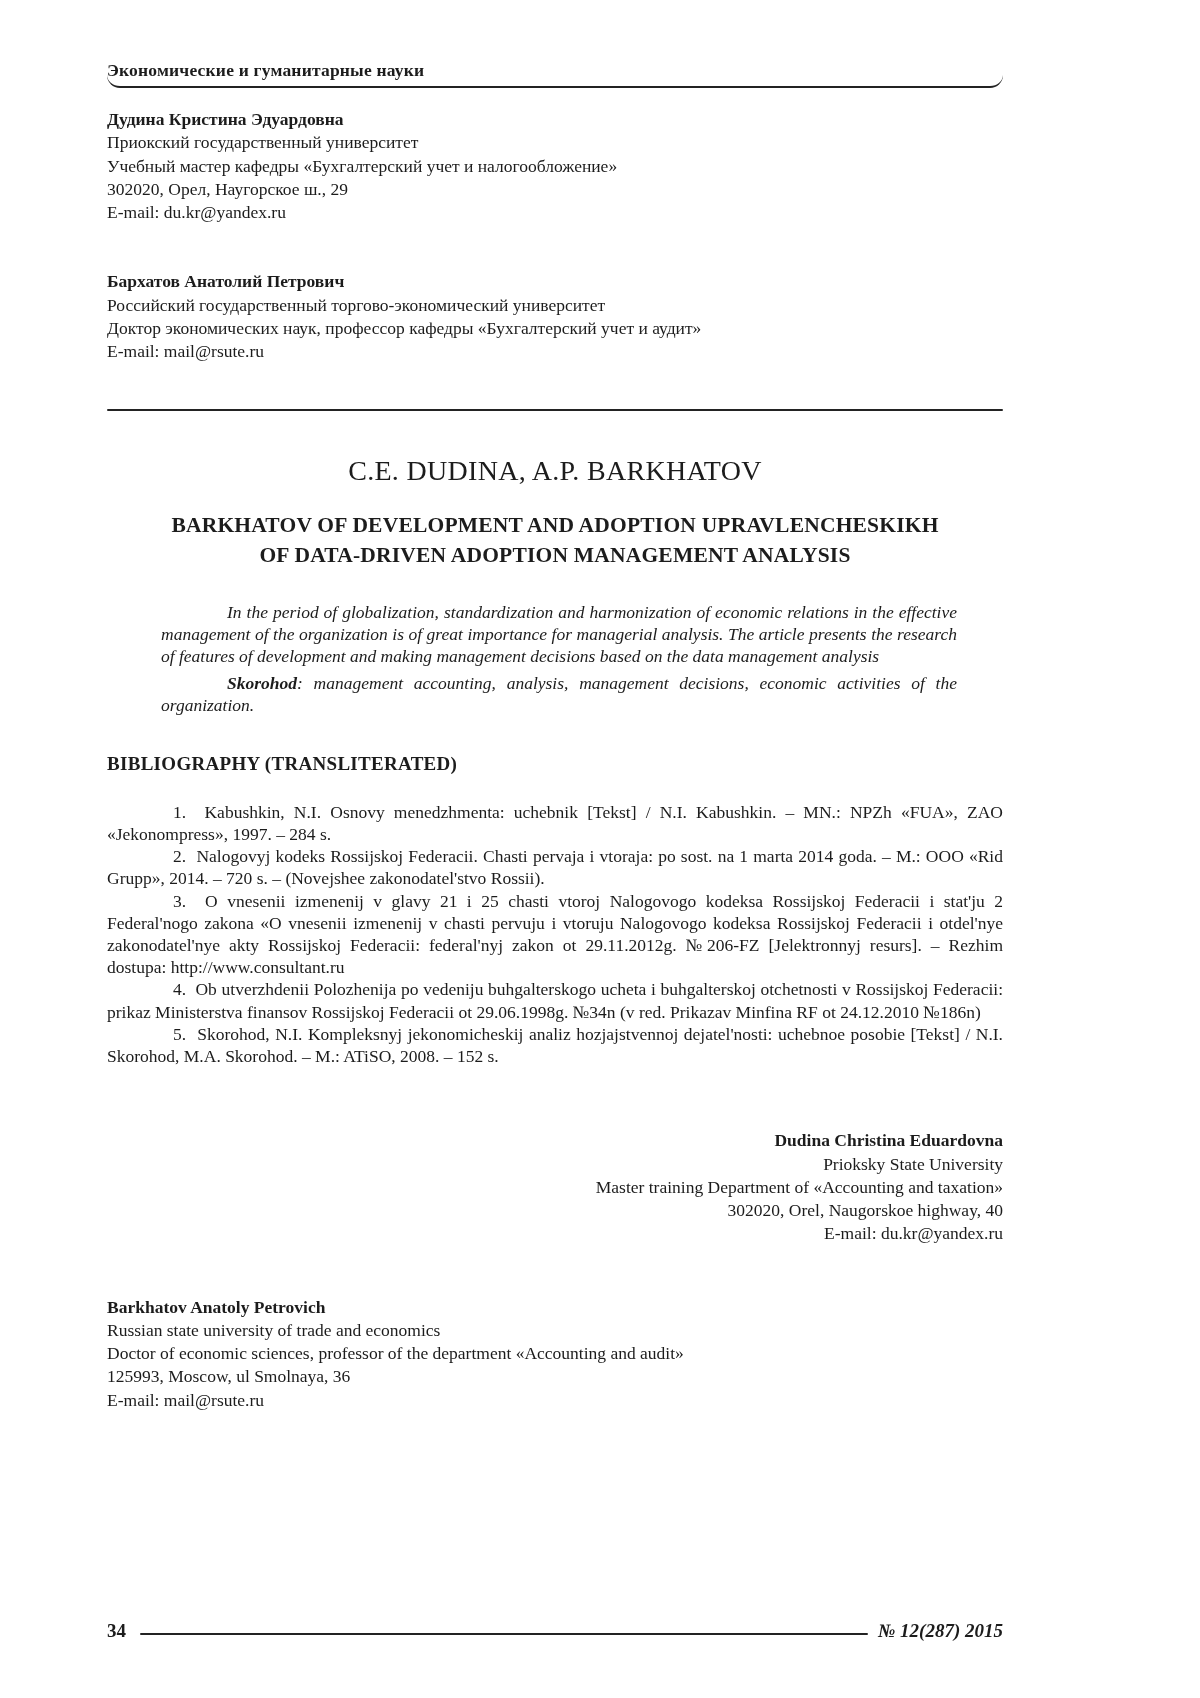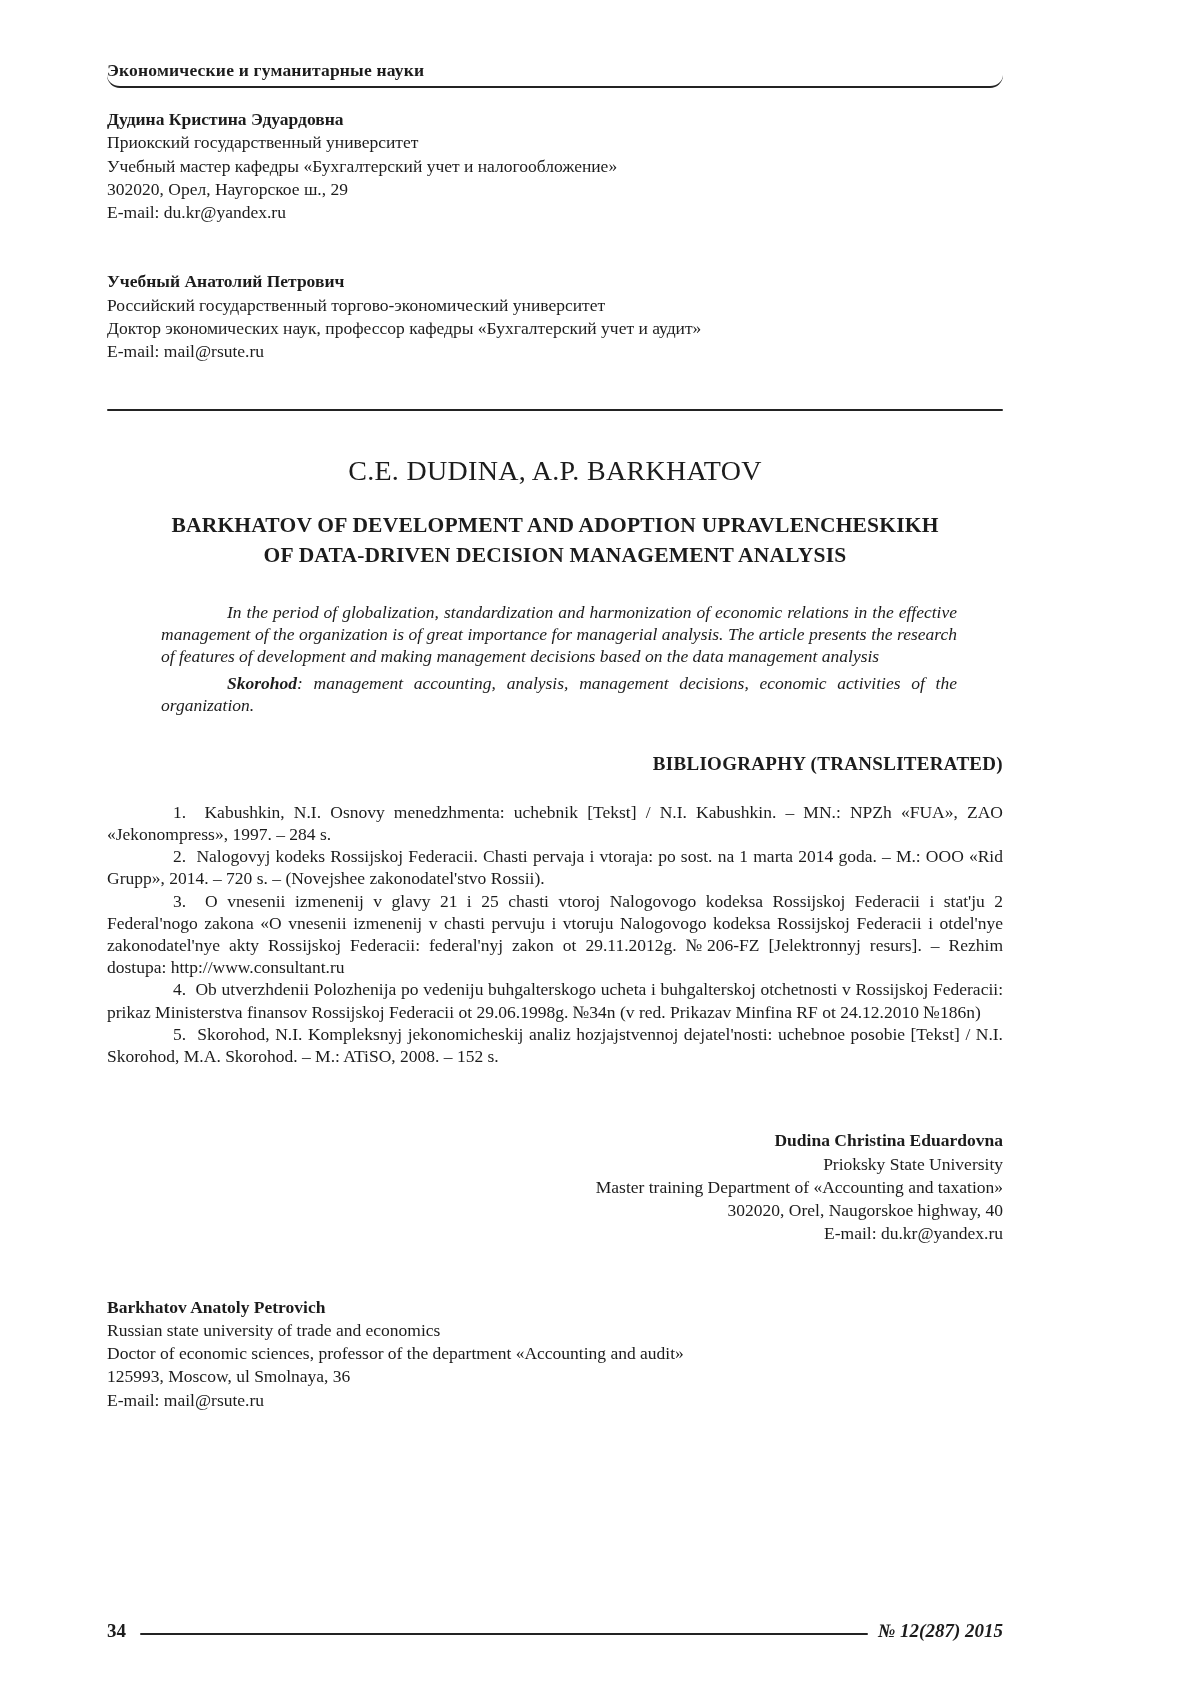--- a/index.html
+++ b/index.html
@@ -68,21 +68,21 @@
     font-size: 17.5px;
     line-height: 1.28;
     text-align: justify;
   }
   .abstract-text { text-indent: 66px; }
   .keywords-line { text-indent: 66px; margin-top: 4px; }
   .keywords-label { font-weight: bold; }
   
   .bibliography-heading {
     margin-top: 36px;
-    text-align: right;
+    text-align: left;
     font-size: 19px;
     font-weight: bold;
     letter-spacing: 0.3px;
   }
   .bibliography-list {
     margin-top: 26px;
     font-size: 17.5px;
     line-height: 1.27;
     text-align: justify;
   }
@@ -125,33 +125,33 @@
 
   <div class="author-block ru-block-1">
     <div class="author-name">Дудина Кристина Эдуардовна</div>
     <div class="author-affiliation">Приокский государственный университет</div>
     <div class="author-position">Учебный мастер кафедры «Бухгалтерский учет и налогообложение»</div>
     <div class="author-address">302020, Орел, Наугорское ш., 29</div>
     <div class="author-email">E-mail: du.kr@yandex.ru</div>
   </div>
 
   <div class="author-block ru-block-2">
-    <div class="author-name">Учебный Анатолий Петрович</div>
+    <div class="author-name">Бархатов Анатолий Петрович</div>
     <div class="author-affiliation">Российский государственный торгово-экономический университет</div>
     <div class="author-position">Доктор экономических наук, профессор кафедры «Бухгалтерский учет и аудит»</div>
     <div class="author-email">E-mail: mail@rsute.ru</div>
   </div>
 
   <hr class="section-divider">
 
   <div class="article-authors-line">C.E. DUDINA, A.P. BARKHATOV</div>
 
   <h1 class="article-title">
     <span>BARKHATOV OF DEVELOPMENT AND ADOPTION UPRAVLENCHESKIKH</span>
-    <span>OF DATA-DRIVEN DECISION MANAGEMENT ANALYSIS</span>
+    <span>OF DATA-DRIVEN ADOPTION MANAGEMENT ANALYSIS</span>
   </h1>
 
   <div class="abstract-wrap">
     <p class="abstract-text">In the period of globalization, standardization and harmonization of economic relations in the effective management of the organization is of great importance for managerial analysis. The article presents the research of features of development and making management decisions based on the data management analysis</p>
     <p class="keywords-line"><span class="keywords-label">Skorohod</span><span>: management accounting, analysis, management decisions, economic activities of the organization.</span></p>
   </div>
 
   <h2 class="bibliography-heading">BIBLIOGRAPHY (TRANSLITERATED)</h2>
 
   <div class="bibliography-list">

